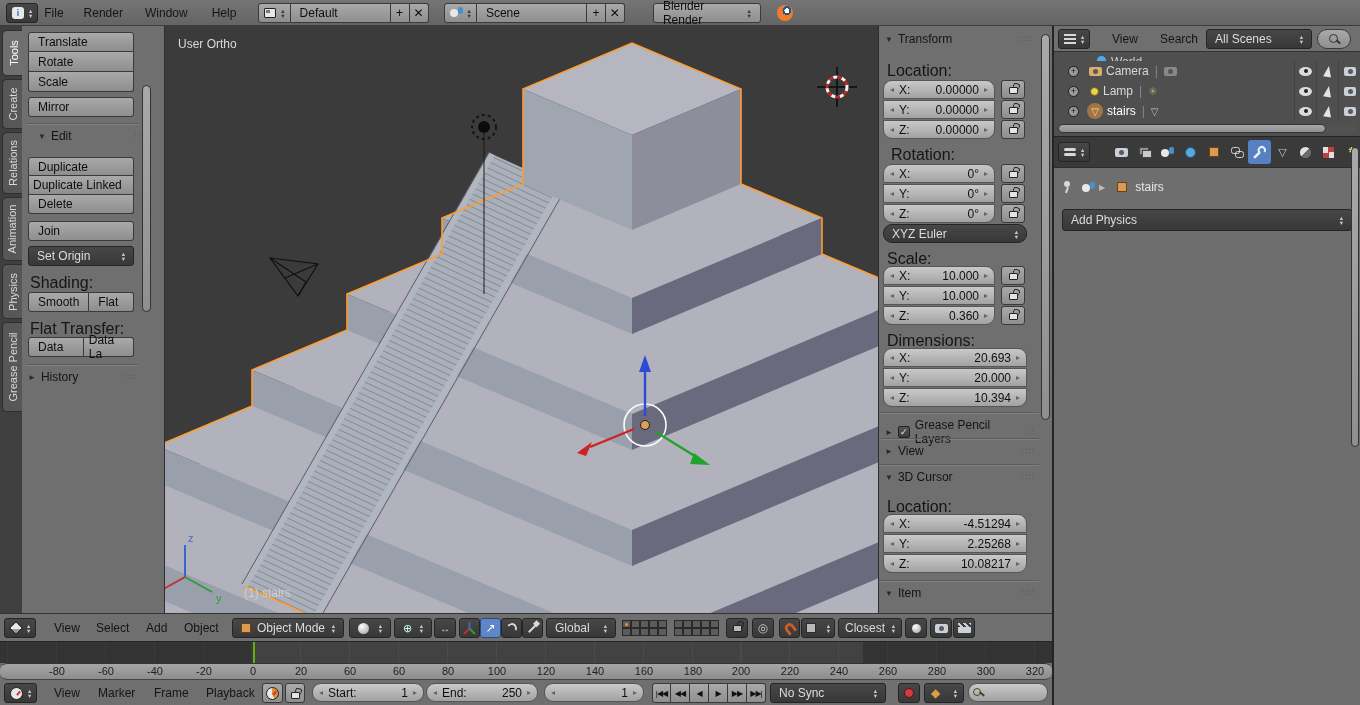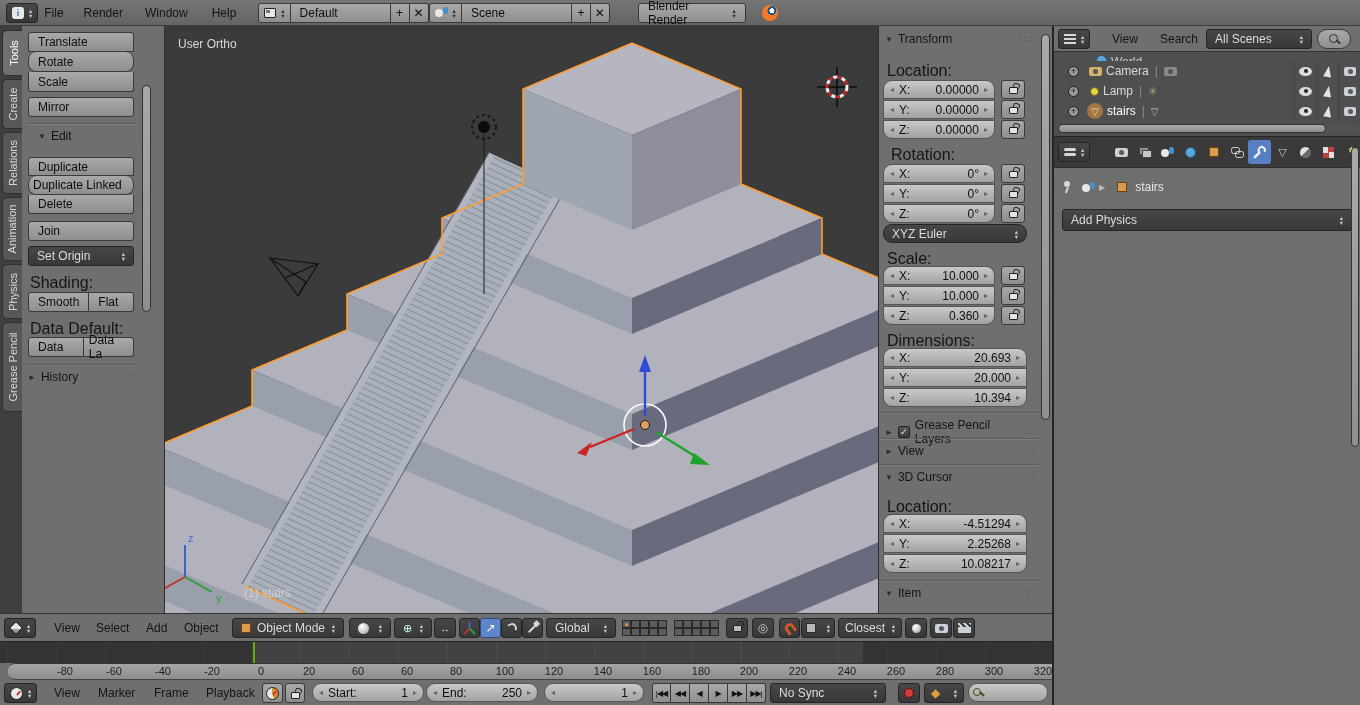--- a/index.html
+++ b/index.html
@@ -4,21 +4,21 @@
 <style>
   *{margin:0;padding:0;box-sizing:border-box}
   html,body{width:1360px;height:705px;overflow:hidden}
   body{font-family:"Liberation Sans",sans-serif;font-size:12px;background:#6f6f6f;position:relative;-webkit-font-smoothing:antialiased}
   .abs{position:absolute}
   .row{display:flex;align-items:center}
   
   .menu{color:#141414;font-size:12px;padding:0 6px;cursor:default}
   .btn{display:flex;align-items:center;background:linear-gradient(#a9a9a9,#8e8e8e);border:1px solid #3a3a3a;border-radius:3px;color:#0d0d0d;font-size:12px;padding:0 9px;height:20px}
   .btn.top{border-radius:3px 3px 0 0}
-  .btn.mid{border-radius:8px;border-top:none}
+  .btn.mid{border-radius:0;border-top:none}
   .btn.bot{border-radius:0 0 3px 3px;border-top:none}
   .dark{display:flex;align-items:center;background:linear-gradient(#474747,#383838);border:1px solid #252525;border-radius:3px;color:#dcdcdc;font-size:12px;padding:0 8px;height:20px}
   .ud{display:flex;flex-direction:column;align-items:center;margin-left:auto;padding-left:5px;line-height:5px;font-size:6.5px;color:#c9c9c9}
   .ud.darktxt{color:#333}
   .ud i{font-style:normal}
   .nfield{display:flex;align-items:center;background:linear-gradient(#c9c9c9,#a2a2a2);border:1px solid #565656;color:#0f0f0f;font-size:12px;padding:0 4px;height:19px}
   .nfield .fa{color:rgba(0,0,0,.45);font-size:8px;padding:0 2px}
   .nfield .fl{margin-right:auto;padding-left:3px}
   .nfield .fv{padding-right:3px}
   .fgroup .nfield{margin-bottom:1px}
@@ -96,21 +96,21 @@
   .sbthumb{background:linear-gradient(#a9a9a9,#8f8f8f);border:1px solid #333;border-radius:6px}
   
   #info-bar{left:0;top:0;width:1360px;height:26px;background:linear-gradient(#757575,#646464);border-bottom:1px solid #3c3c3c}
   #view3d{left:0;top:26px;width:1052px;height:615px;background:#3b3b3b}
   #vp-header{left:0;top:587px;width:1052px;height:28px;background:#6f6f6f;border-top:1px solid #333}
   #tab-strip{left:0;top:0;width:22px;height:587px;background:#3f3f3f}
   #tool-shelf{left:22px;top:0;width:143px;height:587px;background:#6f6f6f;border-right:1px solid #2e2e2e}
   #n-panel{left:878px;top:0;width:174px;height:587px;background:#6f6f6f;border-left:1px solid #2e2e2e}
   #timeline{left:0;top:641px;width:1052px;height:64px;background:#6f6f6f;border-top:1px solid #262626}
   #tl-track{left:0;top:0;width:1052px;height:21px;background:#424242;background-image:repeating-linear-gradient(90deg,#4b4b4b 0 1px,transparent 1px 48.9px);background-position:7px 0}
-  #tl-ruler{left:8px;top:21px;width:1052px;height:17px;background:linear-gradient(#a6a6a6,#8d8d8d);border-top:1px solid #333;border-bottom:1px solid #444;border-radius:8px/6px}
+  #tl-ruler{left:0;top:21px;width:1052px;height:17px;background:linear-gradient(#a6a6a6,#8d8d8d);border-top:1px solid #333;border-bottom:1px solid #444;border-radius:8px/6px}
   #tl-header{left:0;top:38px;width:1052px;height:26px;background:#6f6f6f}
   #outliner{left:1052px;top:26px;width:308px;height:110px;background:#4f4f4f;border-left:2px solid #242424}
   #properties{left:1052px;top:136px;width:308px;height:569px;background:#6e6e6e;border-left:2px solid #242424;border-top:1px solid #242424}
   .tick{position:absolute;top:1px;transform:translateX(-50%);color:#1d1d1d;font-size:11px}
   .olrow{display:flex;align-items:center;height:20px;color:#d8d8d8;font-size:12px}
   .olrow .nm{margin-left:4px}
   .olrow .sep{color:#8a8a8a;margin:0 6px}
   .ritecol{display:flex;align-items:center;justify-content:center;width:22px;height:20px;border-left:1px solid #434343}
   .ptab{width:23px;height:24px;display:flex;align-items:center;justify-content:center;border-radius:3px}
   .ptab.act{background:#5680c2}
@@ -147,21 +147,21 @@
           <i>▾</i>
         </span>
     </div>
     <div class="btn" style="border-radius:0;border-left:none;width:100px">
         <span>Default</span>
       </div>
     <div class="btn" style="border-radius:0;border-left:none;width:19px;justify-content:center">+</div>
     <div class="btn" style="border-radius:0 3px 3px 0;border-left:none;width:19px;justify-content:center">✕</div>
   </div>
 
-  <div class="row" style="margin-left:0">
+  <div class="row" style="margin-left:15px">
     <div class="btn" style="border-radius:3px 0 0 3px;padding:0 5px">
       <span class="i-scene"></span>
       <span class="ud darktxt">
           <i>▴</i>
           <i>▾</i>
         </span>
     </div>
     <div class="btn" style="border-radius:0;border-left:none;width:110px">
         <span>Scene</span>
       </div>
@@ -340,21 +340,21 @@
       </div>
     <div class="plabel abs" style="left:8px;top:248px">Shading:</div>
     <div class="row abs" style="left:6px;top:266px;width:106px">
       <div class="btn" style="flex:1.15;border-radius:3px 0 0 3px">
           <span>Smooth</span>
         </div>
       <div class="btn" style="flex:1;border-radius:0 3px 3px 0;border-left:none">
           <span>Flat</span>
         </div>
     </div>
-    <div class="plabel abs" style="left:8px;top:294px">Data Default:</div>
+    <div class="plabel abs" style="left:8px;top:294px">Flat Transfer:</div>
     <div class="row abs" style="left:6px;top:311px;width:106px">
       <div class="btn" style="flex:1;border-radius:3px 0 0 3px">
           <span>Data</span>
         </div>
       <div class="btn" style="flex:1.1;border-radius:0 3px 3px 0;border-left:none;padding:0 5px">
           <span>Data La</span>
         </div>
     </div>
     <div class="hr abs" style="left:4px;top:338px;width:112px"></div>
     <div class="phdr closed abs" style="left:6px;top:344px;width:110px">

